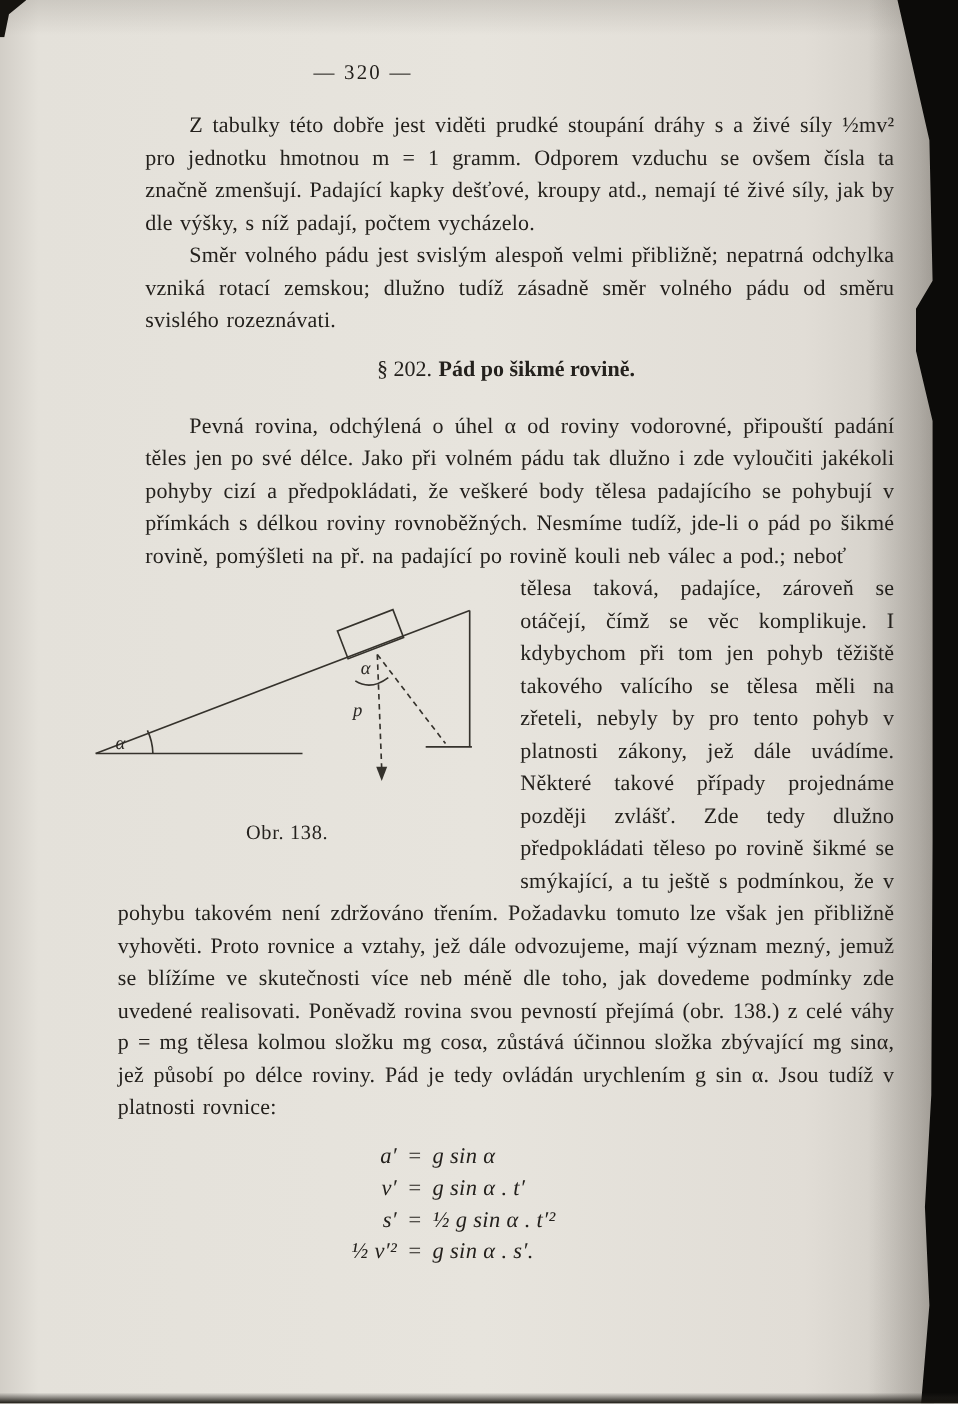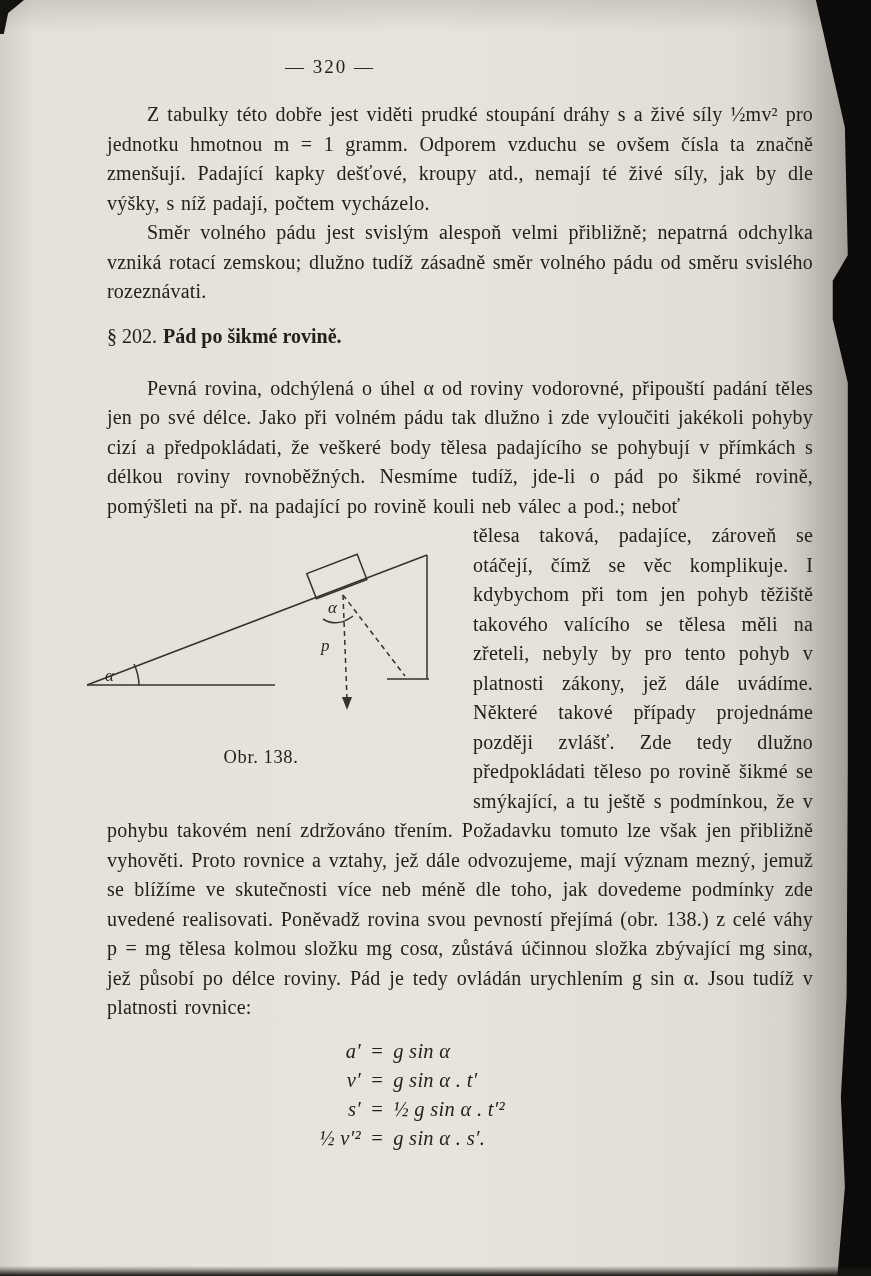--- a/index.html
+++ b/index.html
@@ -41,23 +41,23 @@
   }
   .page-number {
     text-align: center; font-size: 19px; letter-spacing: 2px;
     transform: translateX(-130px);
     margin-bottom: 22px;
   }
   p.body-text {
     margin: 0; font-size: 20px; line-height: 29.5px;
     text-align: justify; letter-spacing: 0.2px; word-spacing: 1.5px;
   }
-  p.indent { text-indent: 40px; }
+  p.indent { text-indent: 40px; margin-left: 25px; }
   .section-heading {
-    font-size: 20px; margin: 18px 0 26px 0;
+    text-align: center; font-size: 20px; margin: 18px 0 26px 0;
   }
   .section-title { font-weight: bold; margin-left: 6px; }
   .figure-flow { overflow: visible; }
   figure.figure {
     float: left; width: 372px;
     margin: 12px 26px 46px -32px;
     text-align: center;
   }
   figure.figure figcaption {
     font-size: 18.5px; margin-top: 22px; letter-spacing: 0.6px;

